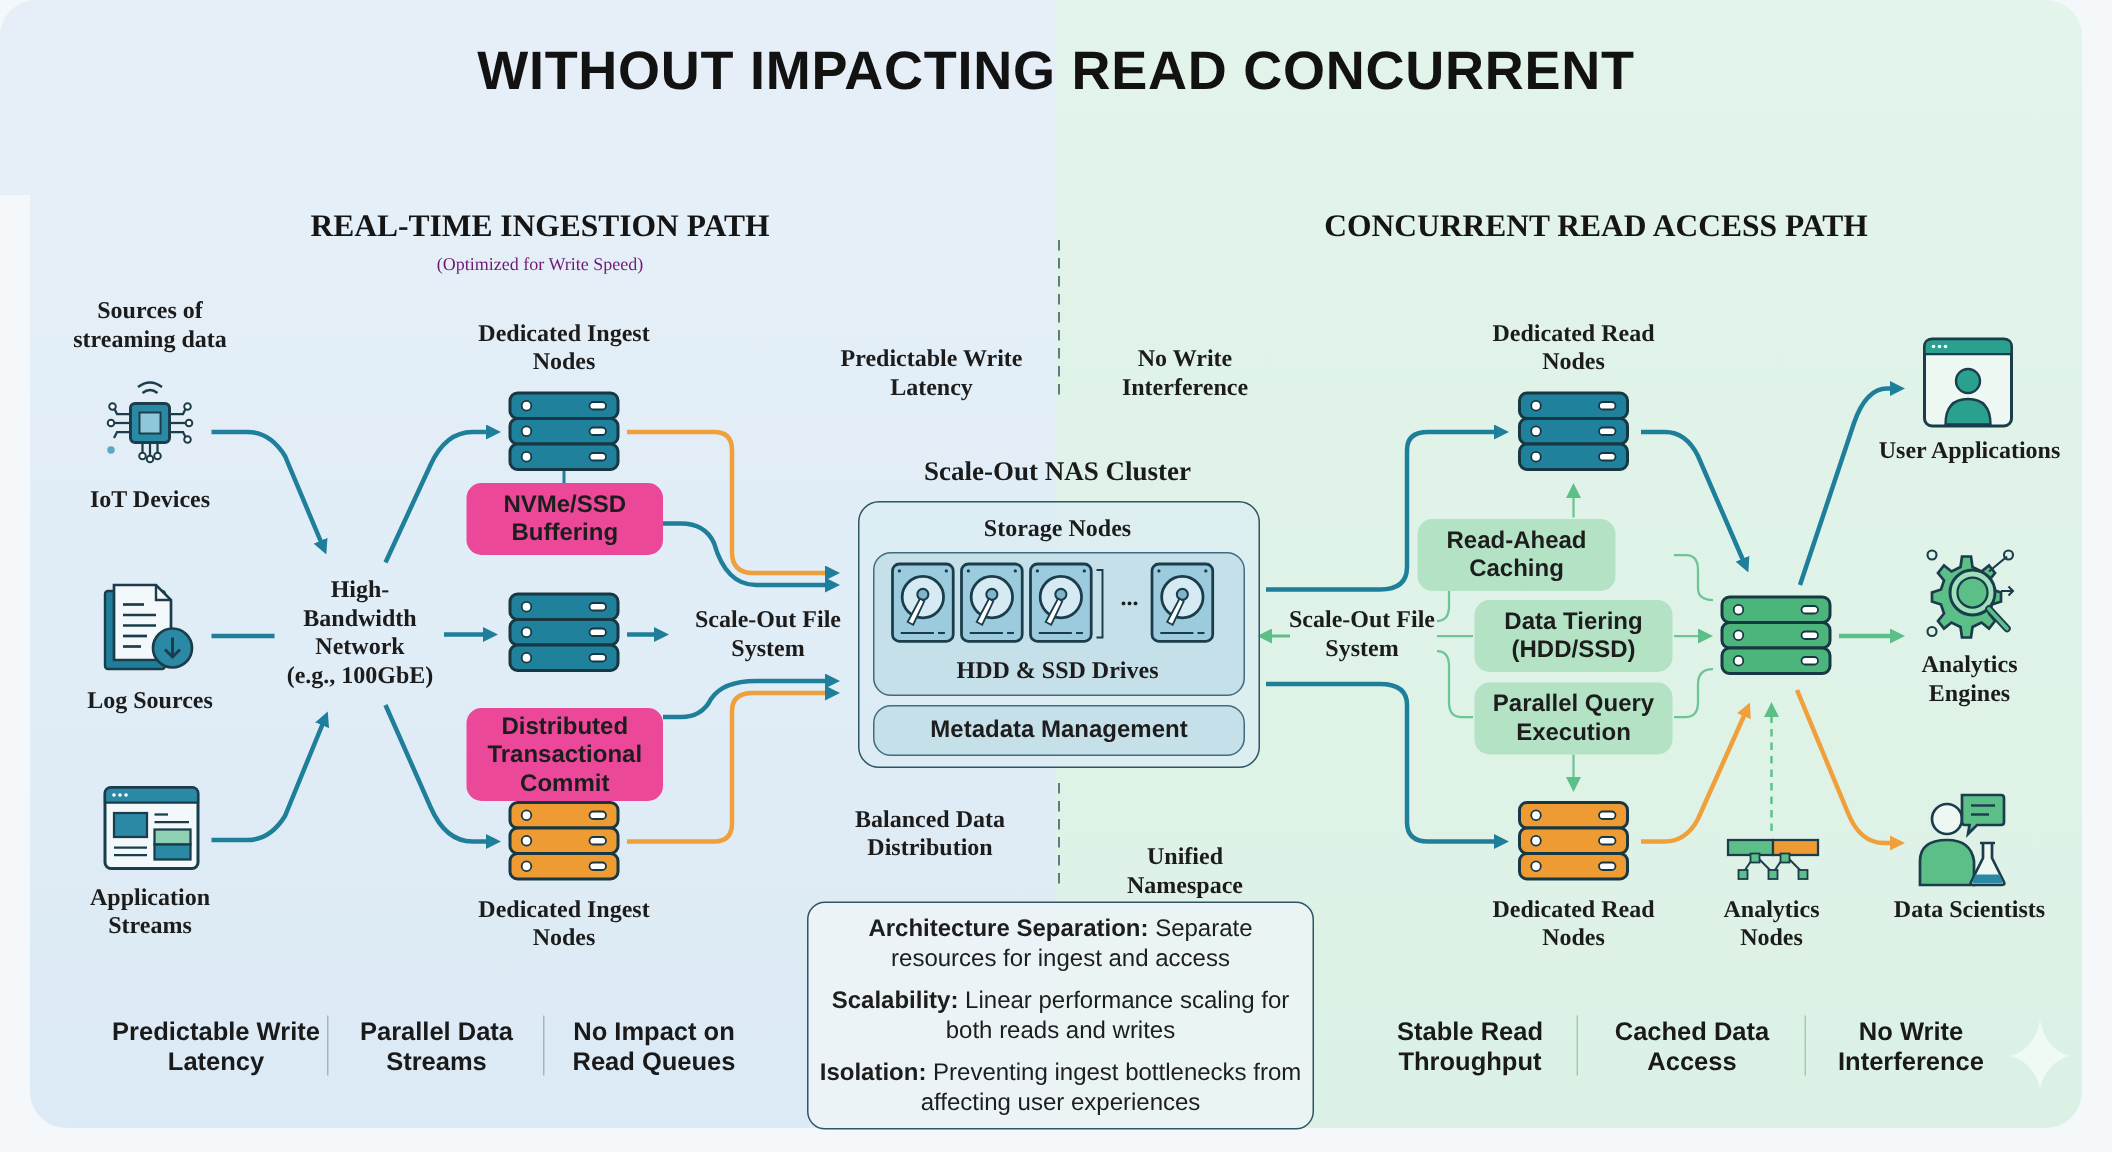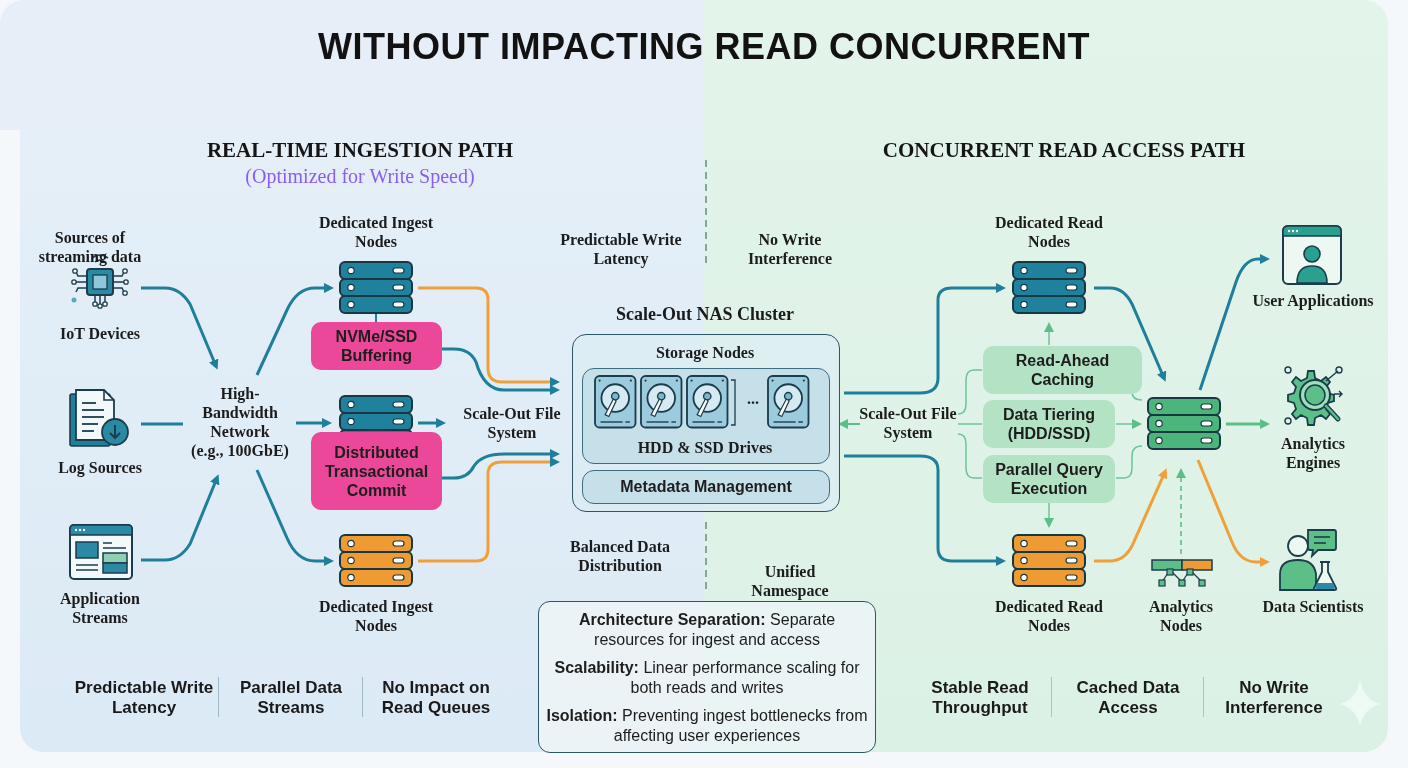--- a/index.html
+++ b/index.html
@@ -23,21 +23,21 @@
     background: linear-gradient(180deg, #e3f4ea 0%, #dcf1e5 100%);
     border-radius: 0 24px 24px 0;
   }
   .title {
     position: absolute; left: 0; width: 1408px; top: 26px; text-align: center;
     font-weight: 700; font-size: 36px; line-height: 42px; color: #121212;
     letter-spacing: 0.5px;
   }
   .abs { position: absolute; text-align: center; color: #1b1b1b; font-family: Liberation Serif, serif; }
   .h2 { font-weight: 700; font-size: 21px; line-height: 26px; color: #151515; }
-  .sub { font-size: 20px; line-height: 26px; color: #8b5cf6; }
+  .sub { font-size: 12px; line-height: 26px; color: #701a75; }
   .lbl { font-weight: 700; font-size: 16px; line-height: 19px; color: #1c1c1c; }
   .lbl-n { font-size: 16px; line-height: 19px; color: #1c1c1c; font-weight: 600; }
   .box-blue {
     position: absolute; background: #ec4899; border-radius: 10px;
     text-align: center; font-weight: 700; font-size: 16px; line-height: 19px; color: #1d1d1d;
     display: flex; align-items: center; justify-content: center;
   }
   .box-green {
     position: absolute; background: #b3e3c4; border-radius: 10px;
     text-align: center; font-weight: 700; font-size: 16px; line-height: 19px; color: #1d1d1d;
@@ -292,35 +292,35 @@
     <rect x="15" y="9" width="6" height="6" fill="#5cbf88" stroke="#1b3d4b" stroke-width="1.2"></rect>
     <rect x="35" y="9" width="6" height="6" fill="#5cbf88" stroke="#1b3d4b" stroke-width="1.2"></rect>
     <rect x="7" y="20" width="6" height="6" fill="#5cbf88" stroke="#1b3d4b" stroke-width="1.2"></rect>
     <rect x="27" y="20" width="6" height="6" fill="#5cbf88" stroke="#1b3d4b" stroke-width="1.2"></rect>
     <rect x="47" y="20" width="6" height="6" fill="#5cbf88" stroke="#1b3d4b" stroke-width="1.2"></rect>
   </g>
 
   <path d="M1360,680 Q1364,700 1380,704 Q1364,708 1360,726 Q1356,708 1340,704 Q1356,700 1360,680 z" fill="#eefaf3"></path>
 </svg>
 
-<div class="abs lbl" style="left:20px; top:198px; width:140px;margin-top:30px;">Sources of streaming data</div>
+<div class="abs lbl" style="left:30px; top:198px; width:140px;">Sources of streaming data</div>
 <div class="abs lbl" style="left:40px; top:324px; width:120px;">IoT Devices</div>
 <div class="abs lbl" style="left:40px; top:458px; width:120px;">Log Sources</div>
 <div class="abs lbl" style="left:40px; top:589px; width:120px;">Application Streams</div>
 
 <div class="abs lbl" style="left:178px; top:384px; width:124px;">
   <div>High-</div>
   <div>Bandwidth</div>
   <div>Network</div>
   <div>(e.g., 100GbE)</div>
 </div>
 
 <div class="abs lbl" style="left:310px; top:213px; width:132px;">Dedicated Ingest Nodes</div>
 <div class="box-blue" style="left:311px; top:322px; width:131px; height:48px;">NVMe/SSD Buffering</div>
-<div class="box-blue" style="left:311px; top:432px; width:131px; height:78px;">Distributed Transactional Commit</div>
+<div class="box-blue" style="left:311px; top:472px; width:131px; height:62px;">Distributed Transactional Commit</div>
 <div class="abs lbl" style="left:310px; top:597px; width:132px;">Dedicated Ingest Nodes</div>
 <div class="abs lbl" style="left:462px; top:404px; width:100px;">Scale-Out File System</div>
 
 <div class="abs lbl" style="left:556px; top:230px; width:130px;">Predictable Write Latency</div>
 <div class="abs lbl" style="left:730px; top:230px; width:120px;">No Write Interference</div>
 <div class="abs lbl" style="left:550px; top:537px; width:140px;">Balanced Data Distribution</div>
 <div class="abs lbl" style="left:730px; top:537px; width:120px;margin-top:25px;">Unified Namespace</div>
 
 <div class="abs" style="left:572px; top:304px; width:266px; font-weight:700; font-size:18px;">Scale-Out NAS Cluster</div>
 <div class="cluster"></div>
@@ -346,21 +346,21 @@
 <div class="meta-box">Metadata Management</div>
 
 <div class="summary">
   <div class="item"><b>Architecture Separation:</b><span> Separate resources for ingest and access</span></div>
   <div class="item"><b>Scalability:</b><span> Linear performance scaling for both reads and writes</span></div>
   <div class="item"><b>Isolation:</b><span> Preventing ingest bottlenecks from affecting user experiences</span></div>
 </div>
 
 <div class="abs lbl" style="left:858px; top:404px; width:100px;">Scale-Out File System</div>
 <div class="abs lbl" style="left:985px; top:213px; width:128px;">Dedicated Read Nodes</div>
-<div class="box-green" style="left:983px; top:346px; width:159px; height:48px;">Read-Ahead Caching</div>
+<div class="box-green" style="left:945px; top:346px; width:132px; height:48px;">Read-Ahead Caching</div>
 <div class="box-green" style="left:983px; top:400px; width:132px; height:48px;">Data Tiering (HDD/SSD)</div>
 <div class="box-green" style="left:983px; top:455px; width:132px; height:48px;">Parallel Query Execution</div>
 <div class="abs lbl" style="left:985px; top:597px; width:128px;">Dedicated Read Nodes</div>
 <div class="abs lbl" style="left:1130px; top:597px; width:102px;">Analytics Nodes</div>
 
 <div class="abs lbl" style="left:1252px; top:291px; width:122px;">User Applications</div>
 <div class="abs lbl" style="left:1252px; top:434px; width:122px;">Analytics Engines</div>
 <div class="abs lbl" style="left:1252px; top:597px; width:122px;">Data Scientists</div>
 
 <div class="feat" style="left:70px; top:678px; width:148px;">Predictable Write Latency</div>

